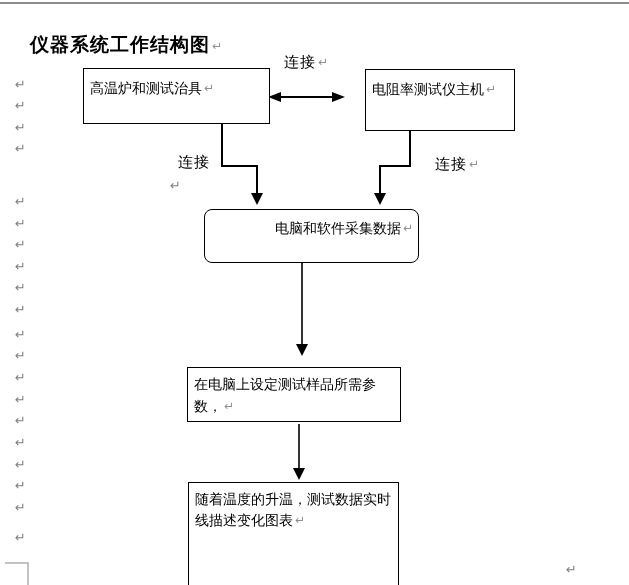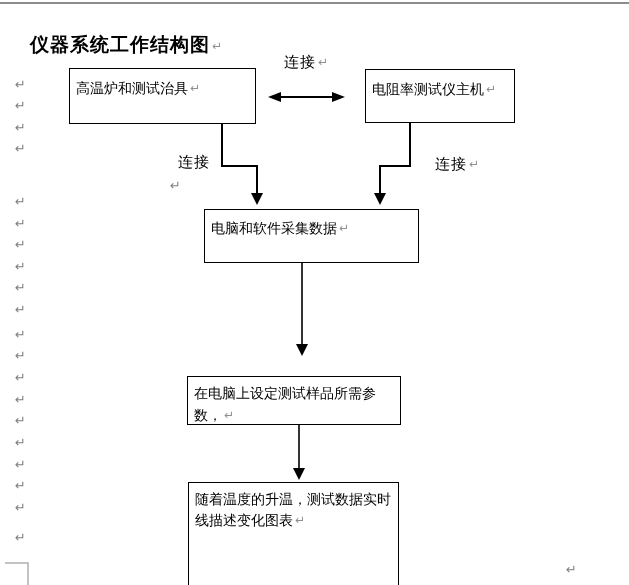--- a/index.html
+++ b/index.html
@@ -27,21 +27,21 @@
     font-size:12px;color:#8f8f8f;font-weight:normal;
     margin-left:2px;vertical-align:1px;
   }
   .fbox{
     position:absolute;
     border:1px solid #000;background:#fff;
     font-size:14px;color:#000;line-height:21px;
     box-sizing:border-box;
   }
   .fbox .inner{padding:9px 5px 0 6px;}
-  .fbox.centered{text-align:left;}
+  .fbox.centered{text-align:right;border-radius:8px;}
   .conn-label{
     position:absolute;font-size:15px;color:#000;white-space:nowrap;
     letter-spacing:1px;
   }
   svg.connectors{position:absolute;left:0;top:0;}
   .corner-mark-br-pilcrow{position:absolute;font-size:13px;color:#7f7f7f;}
 </style>
 </head>
 <body>
 
@@ -108,33 +108,33 @@
       <path d="M5,563 L28,563 L28,585" fill="none" stroke="#b0b0b0" stroke-width="1.5"></path>
     </g>
   </svg>
 
   <div class="conn-label" style="left:284px;top:53px"><span>连接</span><span class="pilcrow-inline">↵</span></div>
 
   <div class="conn-label" style="left:178px;top:153px"><span>连接</span></div>
 
   <div class="conn-label" style="left:435px;top:155px"><span>连接</span><span class="pilcrow-inline">↵</span></div>
 
-  <div class="fbox" style="left:69px;top:68px;width:187px;height:56px">
+  <div class="fbox" style="left:83px;top:68px;width:187px;height:56px">
     <div class="inner"><span>高温炉和测试治具</span><span class="pilcrow-inline">↵</span></div>
   </div>
 
-  <div class="fbox" style="left:365px;top:69px;width:150px;height:54px">
+  <div class="fbox" style="left:365px;top:69px;width:150px;height:62px">
     <div class="inner"><span>电阻率测试仪主机</span><span class="pilcrow-inline">↵</span></div>
   </div>
 
   <div class="fbox centered" style="left:204px;top:209px;width:215px;height:54px">
     <div class="inner" style="padding-top:8px"><span>电脑和软件采集数据</span><span class="pilcrow-inline">↵</span></div>
   </div>
 
-  <div class="fbox" style="left:187px;top:376px;width:214px;height:49px">
+  <div class="fbox" style="left:187px;top:367px;width:214px;height:55px">
     <div class="inner" style="padding-top:5px;line-height:22px">
       <div>在电脑上设定测试样品所需参</div>
       <div><span>数，</span><span class="pilcrow-inline">↵</span></div>
     </div>
   </div>
 
   <div class="fbox" style="left:188px;top:482px;width:211px;height:108px">
     <div class="inner" style="padding-top:6px;line-height:21px">
       <div>随着温度的升温，测试数据实时</div>
       <div><span>线描述变化图表</span><span class="pilcrow-inline">↵</span></div>

